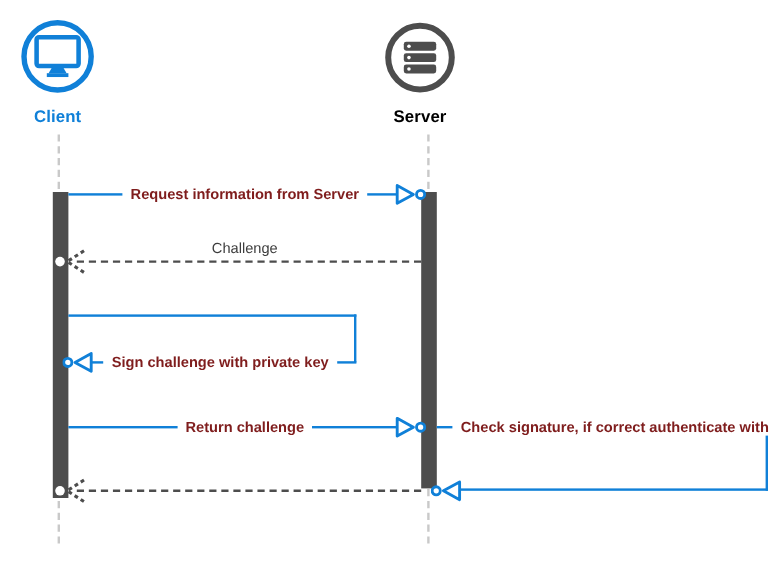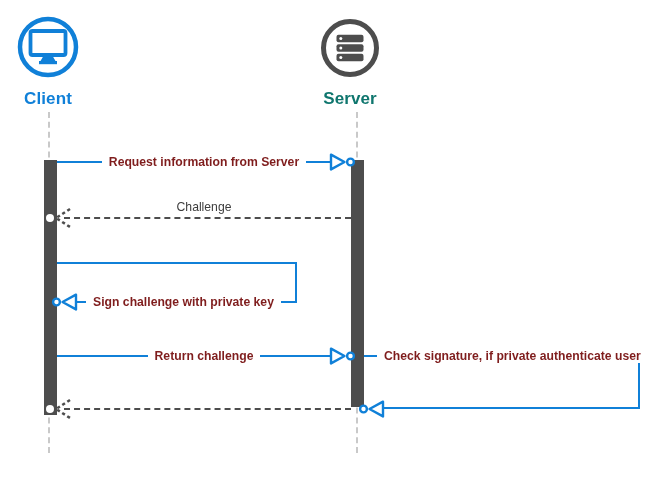--- a/index.html
+++ b/index.html
@@ -12,26 +12,26 @@
     background: #ffffff;
     overflow: hidden;
   }
   .abs { position: absolute; }
 
   
   .actor-label {
     position: absolute;
     width: 80px;
     text-align: center;
-    font-size: 17px;
+    font-size: 14px;
     font-weight: bold;
     letter-spacing: 0.1px;
   }
   .blue-text { color: #1080d8; }
-  .gray-text { color: #0f766e; }
+  .gray-text { color: #000000; }
 
   
   .lifeline {
     position: absolute;
     width: 0;
     border-left: 2px dashed #c9c9c9;
     z-index: 0;
   }
 
   
@@ -153,21 +153,21 @@
     <span>Return challenge</span>
   </div>
   <svg class="arrow-svg" style="left:329px; top:346px;" width="26" height="20" viewBox="0 0 26 20">
     <polygon points="2,2.6 15.5,10 2,17.4" fill="#ffffff" stroke="#1080d8" stroke-width="2.4" stroke-linejoin="round"></polygon>
     <circle cx="21.5" cy="10" r="3.4" fill="#ffffff" stroke="#1080d8" stroke-width="2.4"></circle>
   </svg>
 
   <div class="loop-box" style="left:363.5px; top:354.75px; width:276px; height:54px;"></div>
   <div class="line-solid-blue" style="left:378px; top:406.75px; width:261.5px;"></div>
   <div class="msg-label blue left-anchored" style="left:377px; top:347.5px;">
-    <span>Check signature, if private authenticate user</span>
+    <span>Check signature, if correct authenticate with</span>
   </div>
   <svg class="arrow-svg" style="left:359px; top:399px;" width="26" height="20" viewBox="0 0 26 20">
     <polygon points="24,2.6 10.5,10 24,17.4" fill="#ffffff" stroke="#1080d8" stroke-width="2.4" stroke-linejoin="round"></polygon>
     <circle cx="4.5" cy="10" r="3.4" fill="#ffffff" stroke="#1080d8" stroke-width="2.4"></circle>
   </svg>
 
   <div class="line-dashed-gray" style="left:64px; top:407.75px; width:286.5px;"></div>
   <svg class="arrow-svg" style="left:53px; top:397px;" width="20" height="24" viewBox="0 0 20 24">
     <path d="M17,3 L3,12 L17,21" fill="none" stroke="#4d4d4d" stroke-width="2.6" stroke-dasharray="3.2,2.8"></path>
   </svg>

